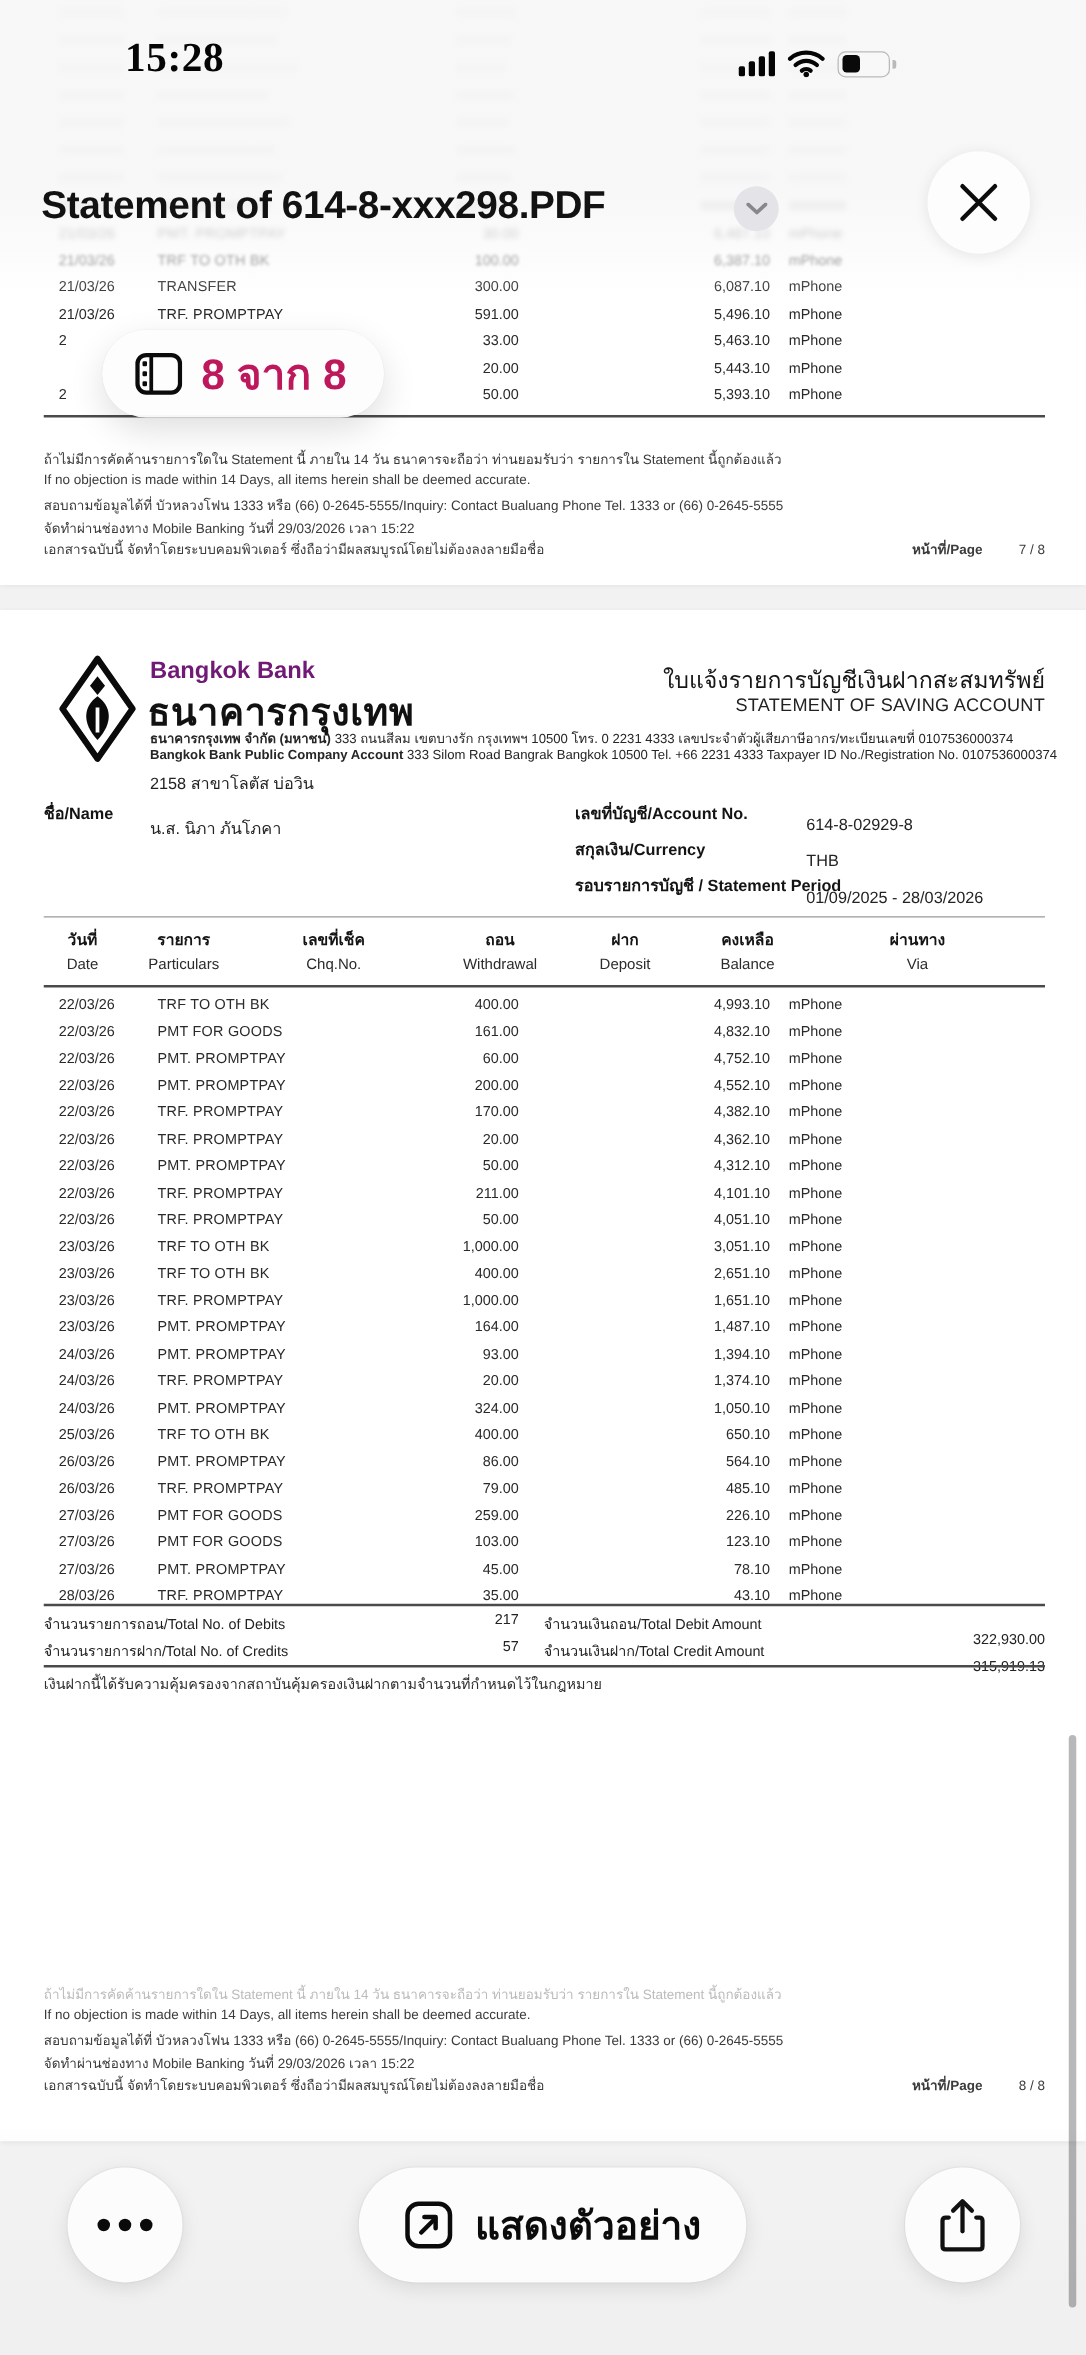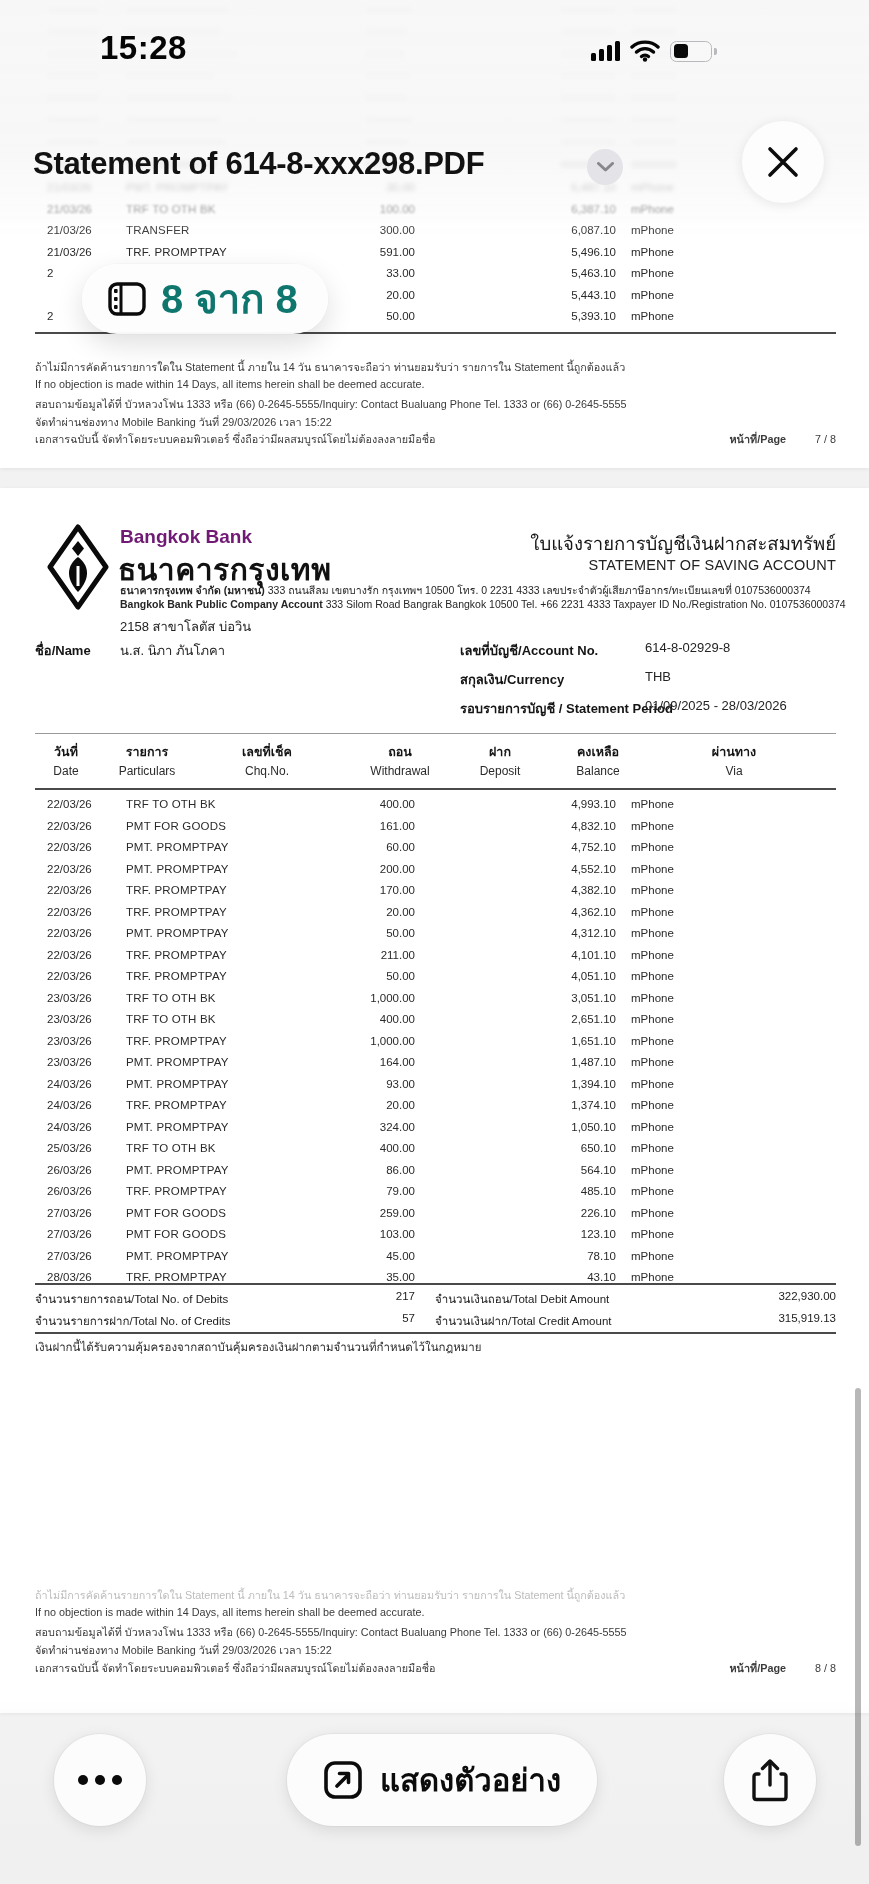--- a/index.html
+++ b/index.html
@@ -42,58 +42,58 @@
   
   .bb-logo{position:absolute;left:46px;top:36px;}
   .bank-en{position:absolute;left:120px;top:38px;font-size:19px;font-weight:800;color:#701a75;}
   .bank-th{position:absolute;left:118px;top:58px;font-size:30px;font-weight:800;color:#111;letter-spacing:.5px;}
   .doc-title-th{position:absolute;right:33px;top:41px;font-size:18.5px;color:#161616;}
   .doc-title-en{position:absolute;right:33px;top:69px;font-size:14.5px;color:#222;letter-spacing:.2px;}
   .addr{position:absolute;left:120px;font-size:10.5px;color:#262626;white-space:nowrap;}
   .addr b{margin-right:3px;}
   .branch{position:absolute;left:120px;top:128px;font-size:13px;color:#222;}
   .inf-label{position:absolute;font-size:13px;font-weight:700;color:#141414;white-space:nowrap;}
-  .inf-val{position:absolute;font-size:13px;color:#232323;white-space:nowrap;}
+  .inf-val{position:absolute;font-size:13px;color:#232323;white-space:nowrap;margin-top:12px;}
   .th-head{position:absolute;transform:translateX(-50%);font-weight:700;font-size:12.5px;color:#141414;white-space:nowrap;}
   .en-head{position:absolute;transform:translateX(-50%);font-size:12px;color:#2b2b2b;white-space:nowrap;}
   #t-rows{position:absolute;top:306px;left:0;right:0;}
 
   
   .tot-row{position:absolute;left:35px;right:33px;height:22px;font-size:11.5px;color:#222;}
   .tot-row .lab1{position:absolute;left:0;text-align:center;}
   .tot-row .num1{position:absolute;left:270px;width:110px;text-align:right;}
   .tot-row .lab2{position:absolute;left:400px;}
-  .tot-row .num2{position:absolute;right:0;}
+  .tot-row .num2{position:absolute;right:0;margin-top:16px;}
   .note{position:absolute;left:35px;font-size:11.5px;color:#2e2e2e;}
 
   
   .top-fade{position:absolute;top:0;left:0;right:0;height:240px;z-index:3;pointer-events:none;
     background:linear-gradient(180deg,rgba(248,247,247,.94) 0%,rgba(248,247,247,.92) 62%,rgba(248,247,247,.55) 80%,rgba(248,247,247,0) 100%);}
   .statusbar{position:absolute;top:0;left:0;right:0;height:70px;z-index:4;}
-  .sb-time{position:absolute;left:100px;top:29px;font-size:33px;font-weight:700;color:#050505;letter-spacing:.5px;}
+  .sb-time{position:absolute;left:100px;top:29px;font-size:33px;font-weight:700;color:#050505;letter-spacing:.5px;font-family:Liberation Serif, serif;}
   .sb-icons{position:absolute;right:157px;top:38px;height:26px;display:flex;align-items:center;gap:10px;}
   .sig{display:flex;align-items:flex-end;gap:2.5px;}
   .sig i{display:block;width:5.5px;background:#050505;border-radius:1.5px;}
   .wifi svg{display:block;}
   .batt{position:relative;width:42px;height:21px;}
   .batt .shell{position:absolute;inset:0;border:1.6px solid #b9b9bd;border-radius:6.5px;}
   .batt .fill{position:absolute;left:3.5px;top:3.5px;width:14px;height:14px;background:#0a0a0a;border-radius:3.5px;}
   .batt .cap{position:absolute;right:-5px;top:7px;width:3.2px;height:7px;background:#b9b9bd;border-radius:0 2px 2px 0;}
 
   .titlebar{position:absolute;top:118px;left:0;right:0;height:90px;z-index:4;}
   .doc-name{position:absolute;left:33px;top:28px;font-size:31px;font-weight:700;color:#121212;letter-spacing:-.3px;}
   .chev-btn{position:absolute;left:587px;top:31px;width:36px;height:36px;border-radius:50%;background:#e4e3e8;
             display:flex;align-items:center;justify-content:center;cursor:pointer;}
   .close-btn{position:absolute;left:742px;top:3px;width:82px;height:82px;border-radius:50%;background:#fdfdfd;
              box-shadow:0 2px 12px rgba(0,0,0,.09);display:flex;align-items:center;justify-content:center;cursor:pointer;}
 
   .page-pill{position:absolute;left:82px;top:264px;height:70px;border-radius:35px;background:rgba(253,253,253,.97);
              box-shadow:0 10px 28px rgba(0,0,0,.13),0 0 0 1px rgba(0,0,0,.02);display:flex;align-items:center;
              padding:0 30px 0 26px;gap:15px;z-index:5;}
-  .page-pill .txt{font-size:40px;font-weight:700;color:#0f766e;white-space:nowrap;}
+  .page-pill .txt{font-size:34px;font-weight:700;color:#be185d;white-space:nowrap;}
 
   
   .bottom-zone{position:absolute;left:0;right:0;bottom:0;height:184px;z-index:6;
     background:linear-gradient(180deg,rgba(243,242,242,0) 0%,rgba(243,242,242,.88) 38%,#f1f0f0 72%);}
   .round-btn{position:absolute;width:92px;height:92px;border-radius:50%;background:#fcfcfc;
              box-shadow:0 4px 16px rgba(0,0,0,.10),0 0 0 1px rgba(0,0,0,.03);
              display:flex;align-items:center;justify-content:center;cursor:pointer;}
   #more-btn{left:54px;top:34px;}
   #share-btn{left:724px;top:34px;}
   .dots{display:flex;gap:7px;}

